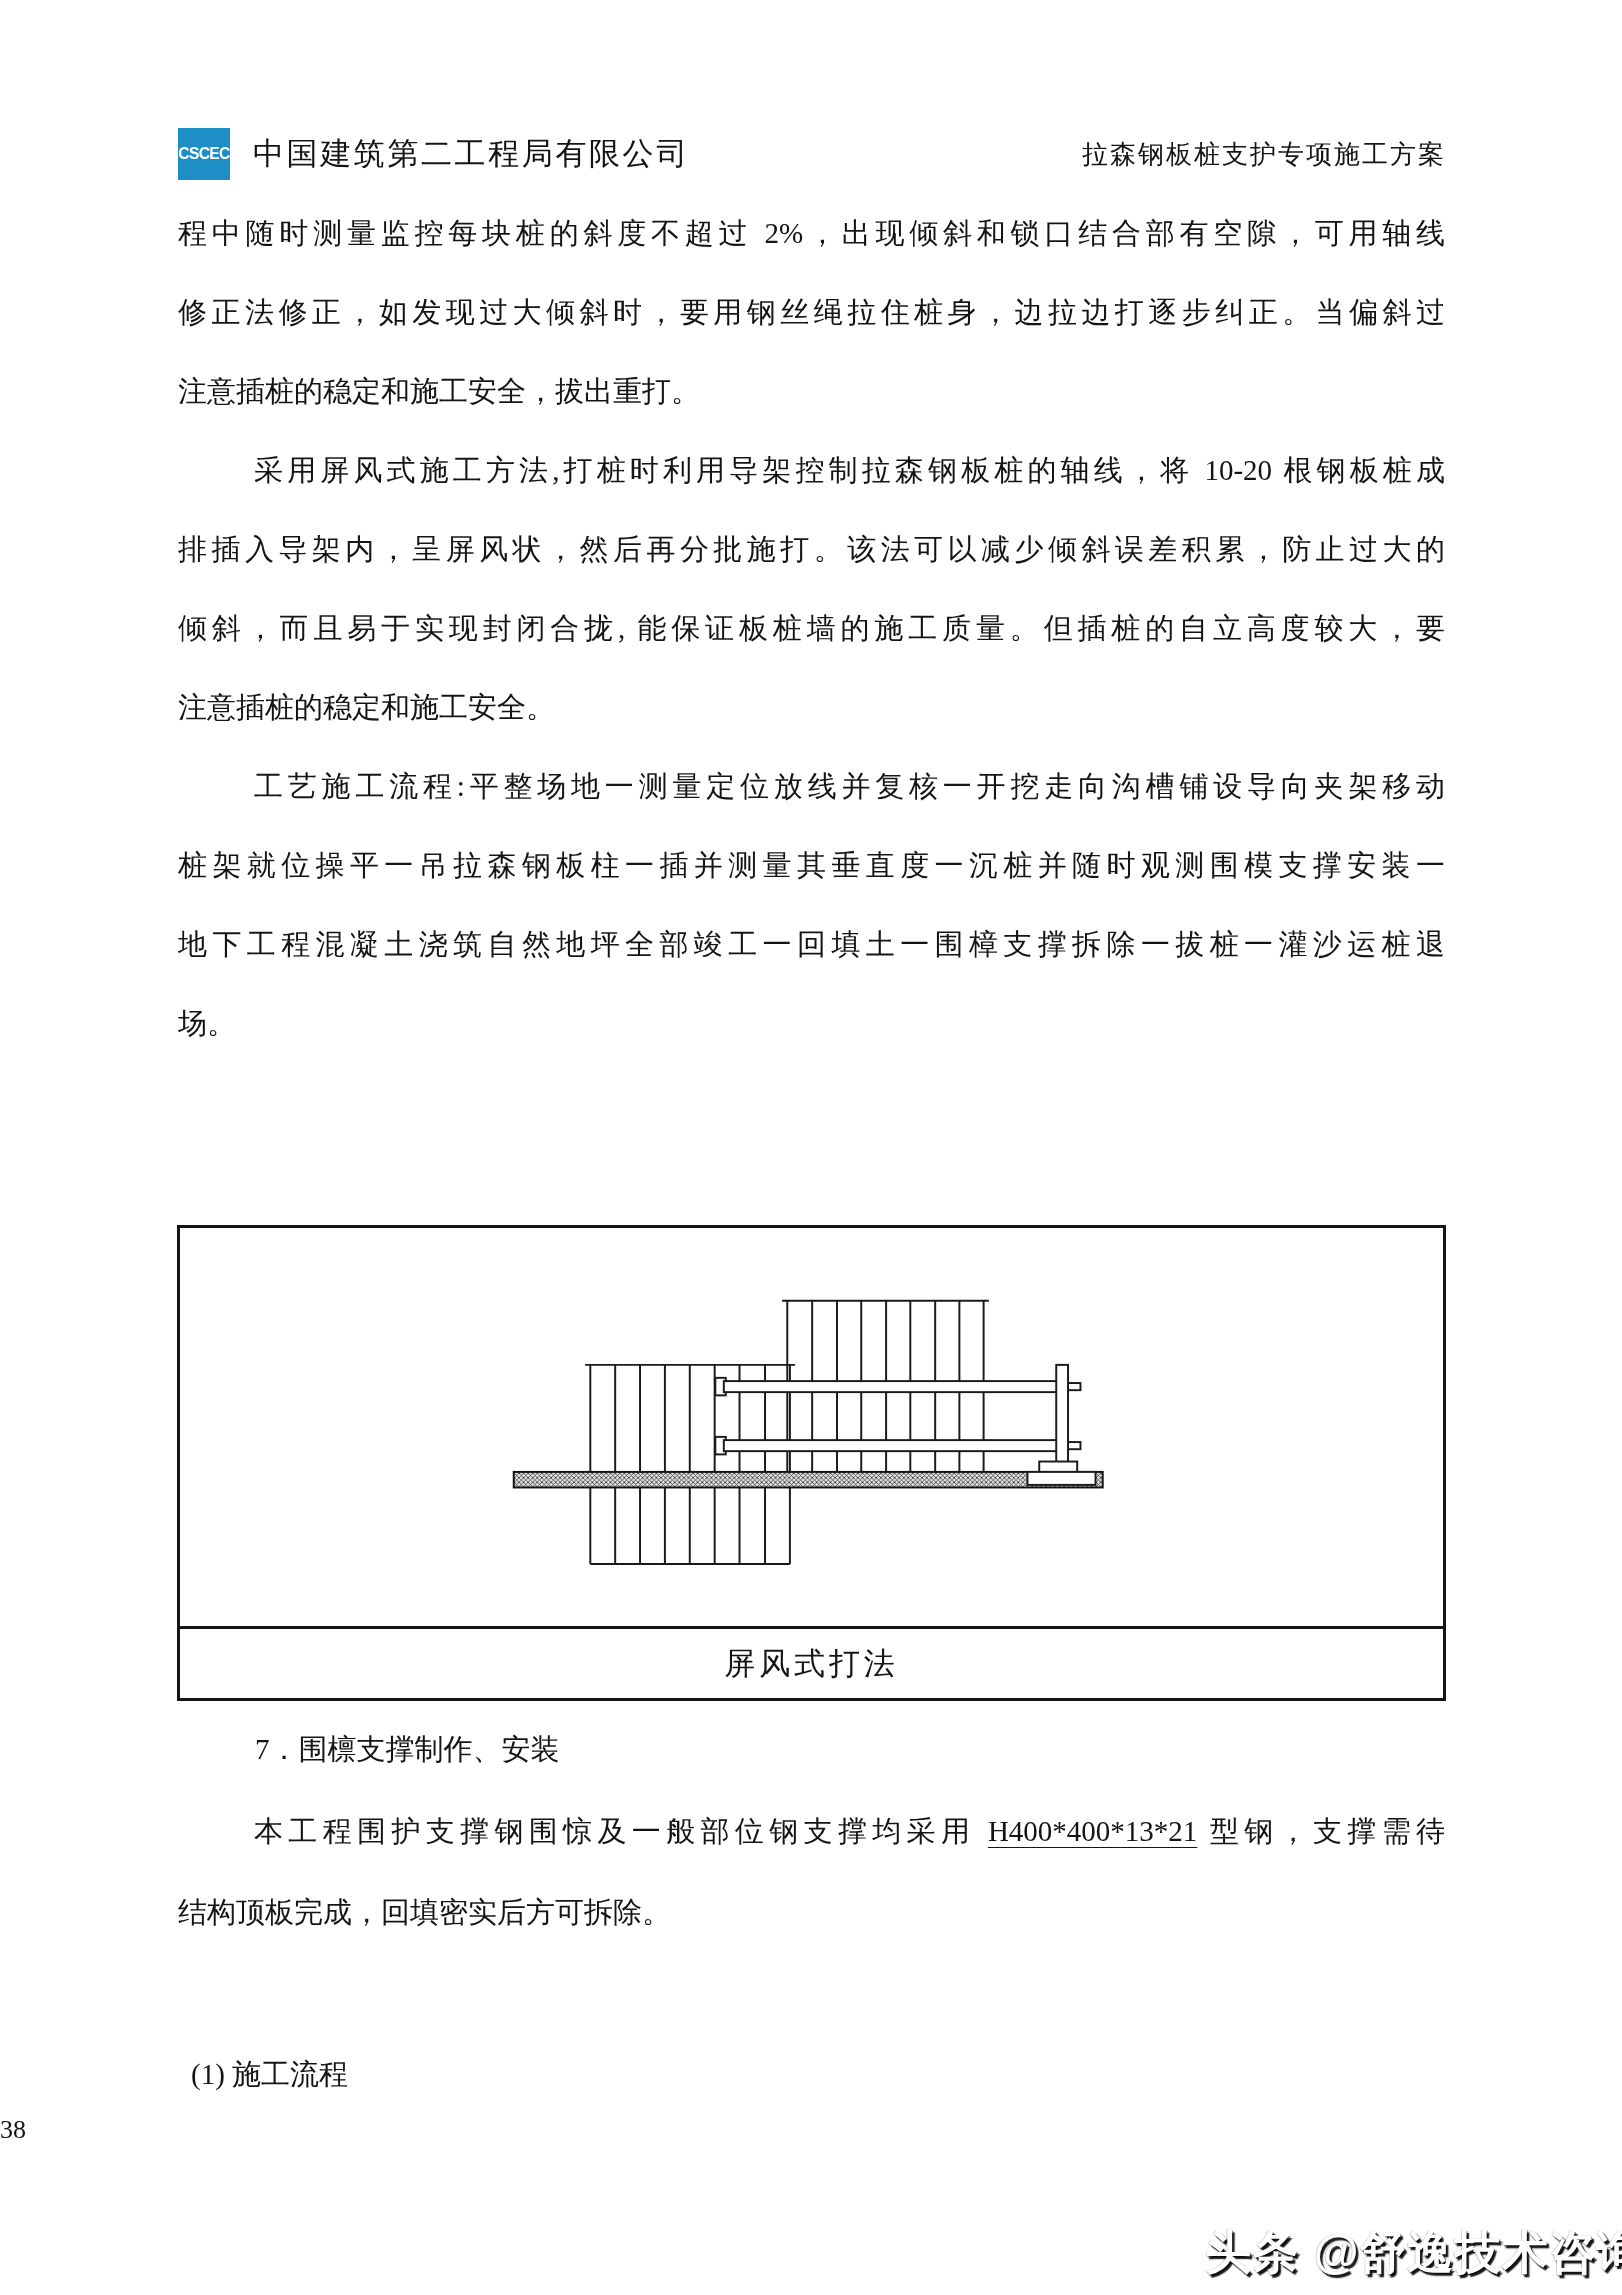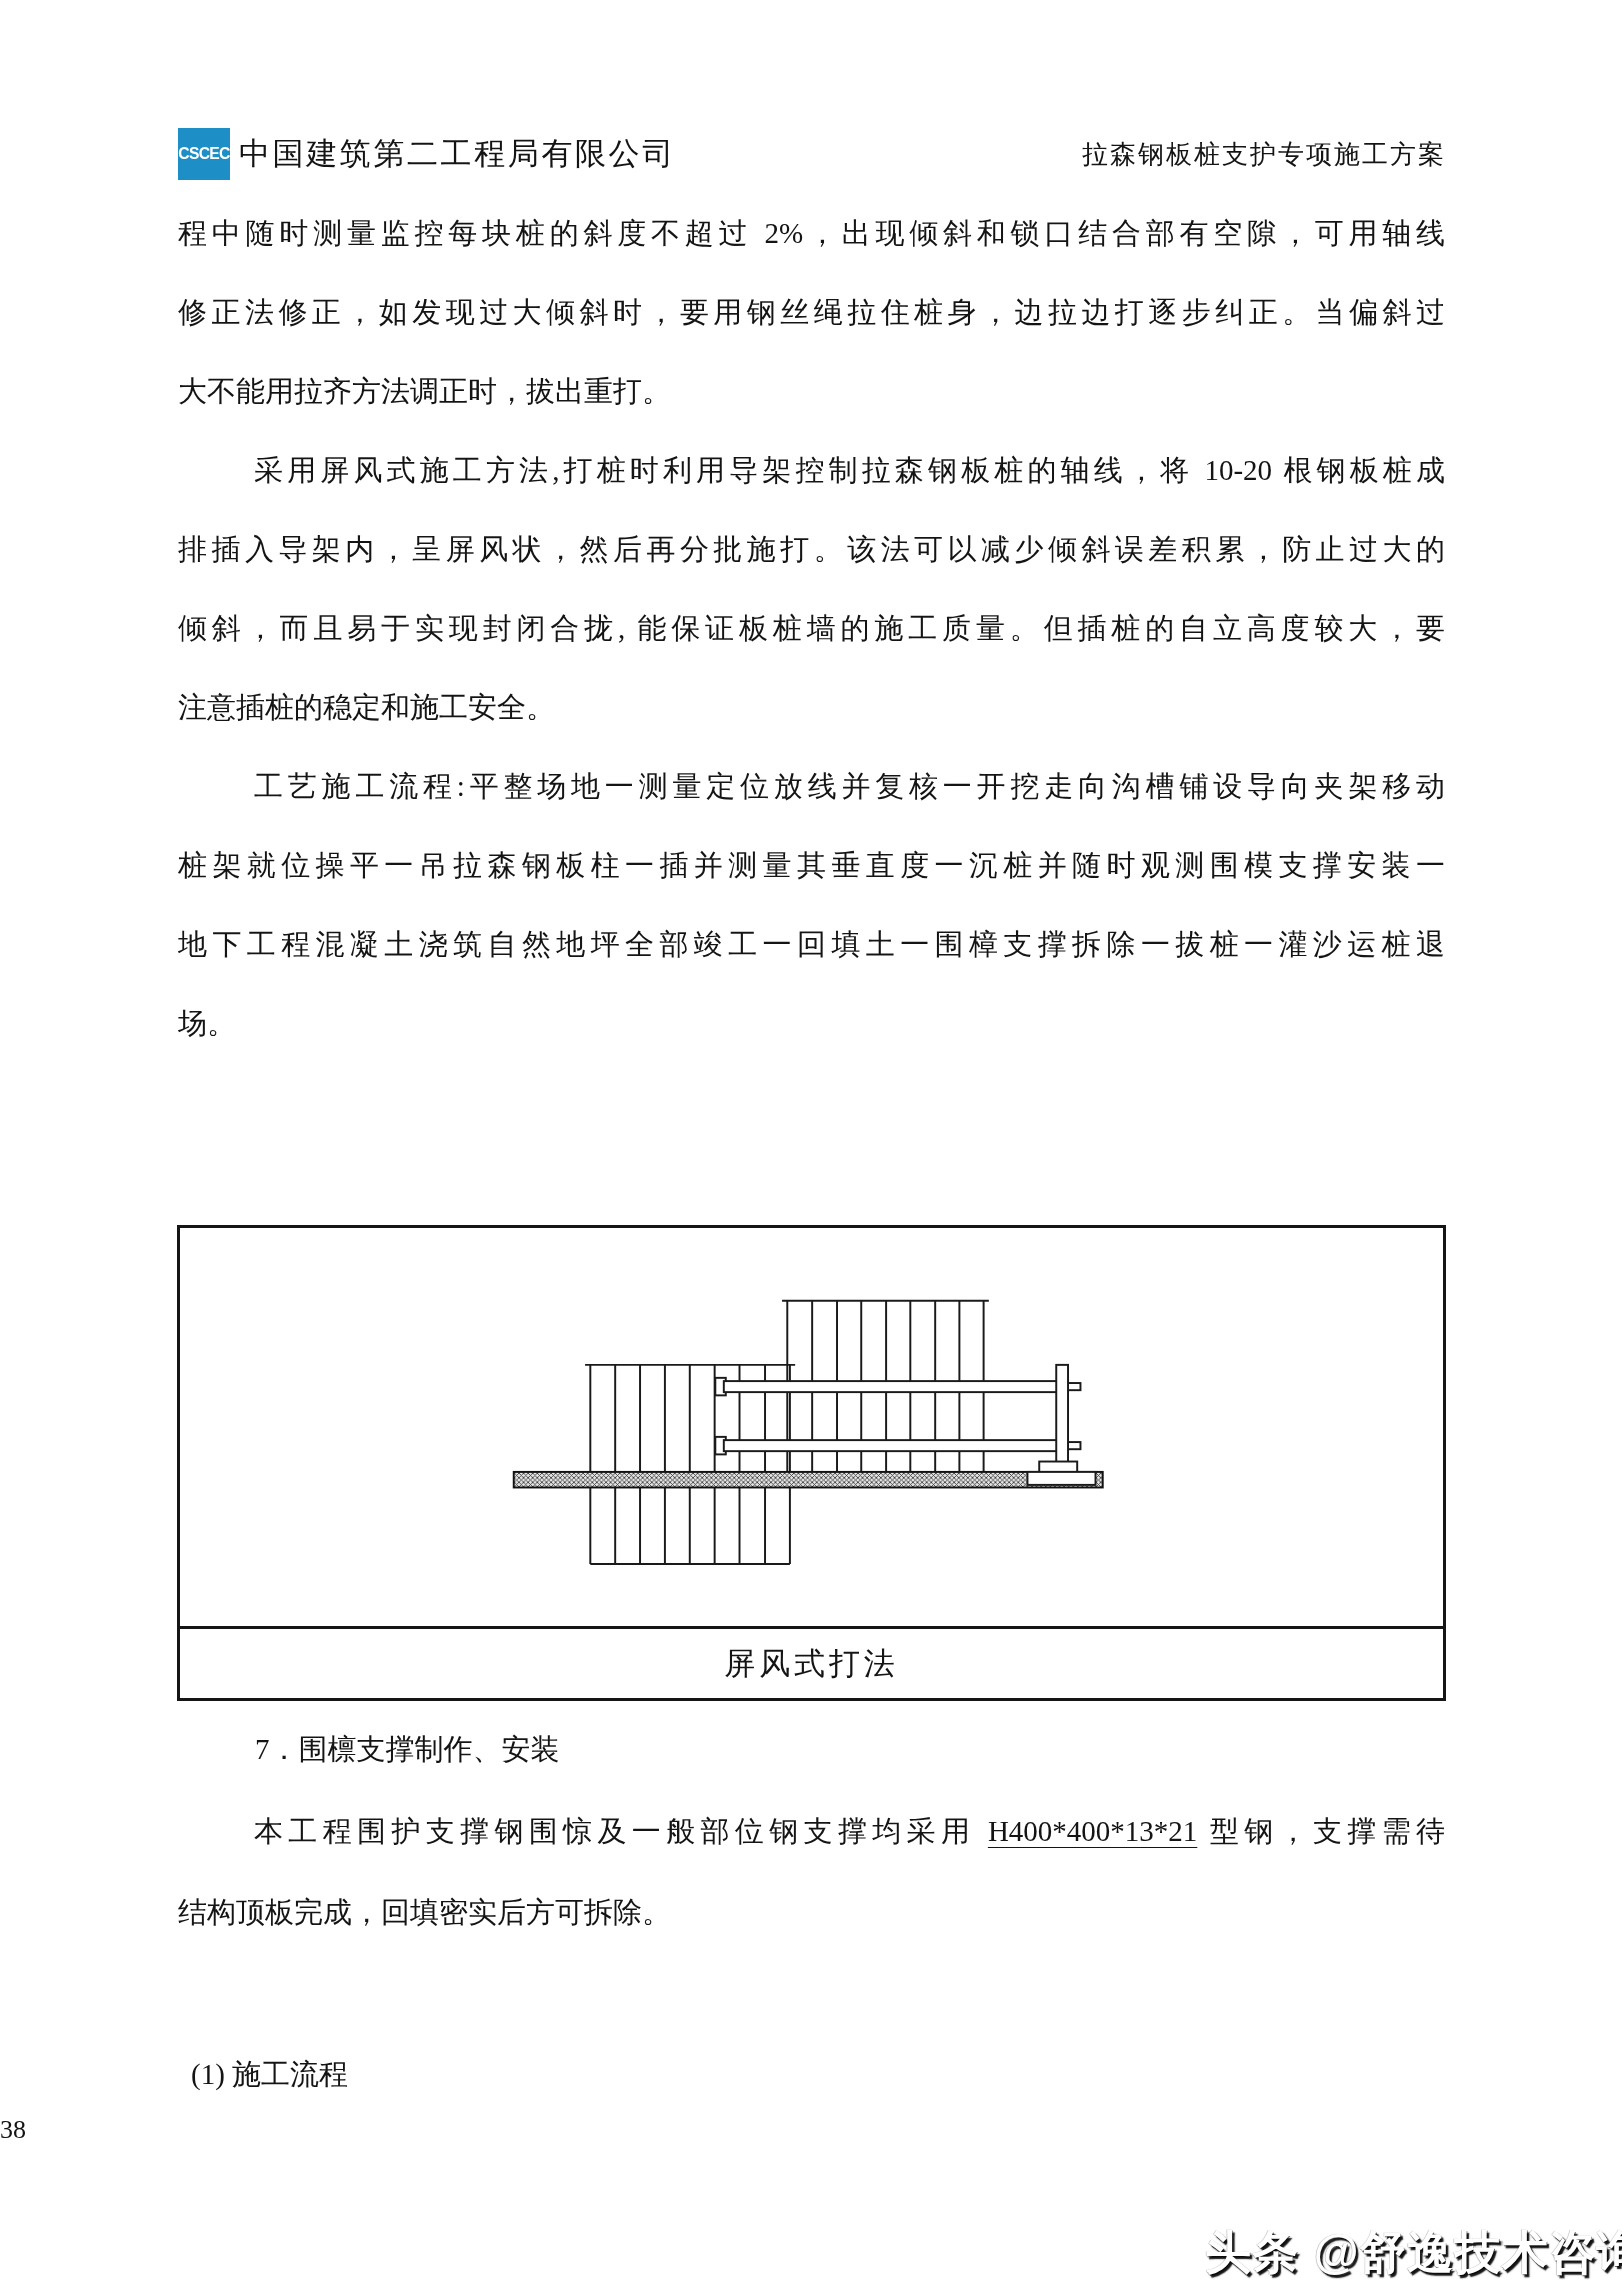--- a/index.html
+++ b/index.html
@@ -9,21 +9,21 @@
     font-family:"Liberation Serif","DejaVu Serif",serif; color:#141414;
   }
 
   
   .header { position:absolute; left:178px; right:177px; top:124px; height:60px;
             display:flex; align-items:center; }
   .logo { width:52px; height:52px; background:#1d8fc6; flex:0 0 auto;
           display:flex; align-items:center; justify-content:center;
           color:#fff; font-family:"Liberation Sans",sans-serif; font-weight:bold;
           font-size:15.7px; letter-spacing:-0.7px; }
-  .company { font-size:31px; letter-spacing:2.6px; margin-left:9px; white-space:nowrap; }
+  .company { font-size:31px; letter-spacing:2.6px; margin-left:23px; white-space:nowrap; }
   .doc-title { margin-left:auto; font-size:26px; letter-spacing:2px; white-space:nowrap; }
 
   
   .bodytext { position:absolute; left:178px; width:1267px; top:194px; }
   .line { height:79px; line-height:79px; font-size:29px; }
   .jfull { text-align:justify; text-align-last:justify; }
   .ind  { text-indent:76px; }
 
   .textline { position:absolute; left:178px; width:1267px; height:79px;
               line-height:79px; font-size:29px; }
@@ -56,21 +56,21 @@
 
   <div class="header">
     <div class="logo">CSCEC</div>
     <div class="company">中国建筑第二工程局有限公司</div>
     <div class="doc-title">拉森钢板桩支护专项施工方案</div>
   </div>
 
   <div class="bodytext">
     <div class="line jfull">程中随时测量监控每块桩的斜度不超过 2%，出现倾斜和锁口结合部有空隙，可用轴线</div>
     <div class="line jfull">修正法修正，如发现过大倾斜时，要用钢丝绳拉住桩身，边拉边打逐步纠正。当偏斜过</div>
-    <div class="line">大不能用拉齐方法调正时，拔出重打。</div>
+    <div class="line">注意插桩的稳定和施工安全，拔出重打。</div>
     <div class="line ind jfull">采用屏风式施工方法,打桩时利用导架控制拉森钢板桩的轴线，将 10-20 根钢板桩成</div>
     <div class="line jfull">排插入导架内，呈屏风状，然后再分批施打。该法可以减少倾斜误差积累，防止过大的</div>
     <div class="line jfull">倾斜，而且易于实现封闭合拢, 能保证板桩墙的施工质量。但插桩的自立高度较大，要</div>
     <div class="line">注意插桩的稳定和施工安全。</div>
     <div class="line ind jfull">工艺施工流程:平整场地一测量定位放线并复核一开挖走向沟槽铺设导向夹架移动</div>
     <div class="line jfull">桩架就位操平一吊拉森钢板柱一插并测量其垂直度一沉桩并随时观测围模支撑安装一</div>
     <div class="line jfull">地下工程混凝土浇筑自然地坪全部竣工一回填土一围樟支撑拆除一拔桩一灌沙运桩退</div>
     <div class="line">场。</div>
   </div>
 

